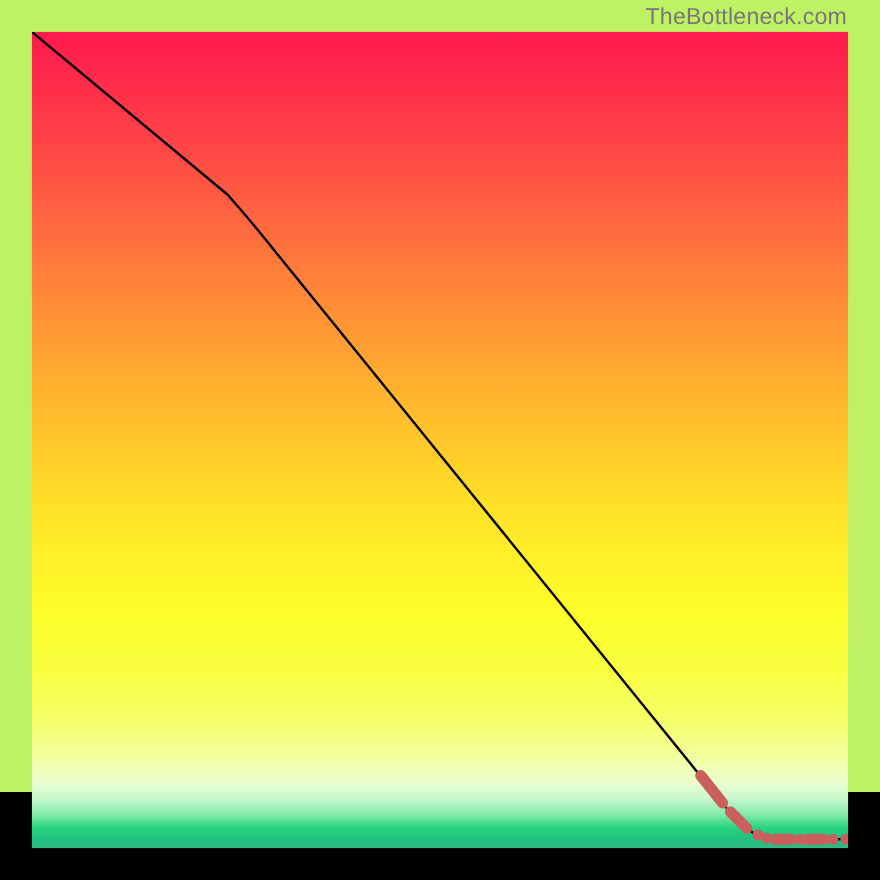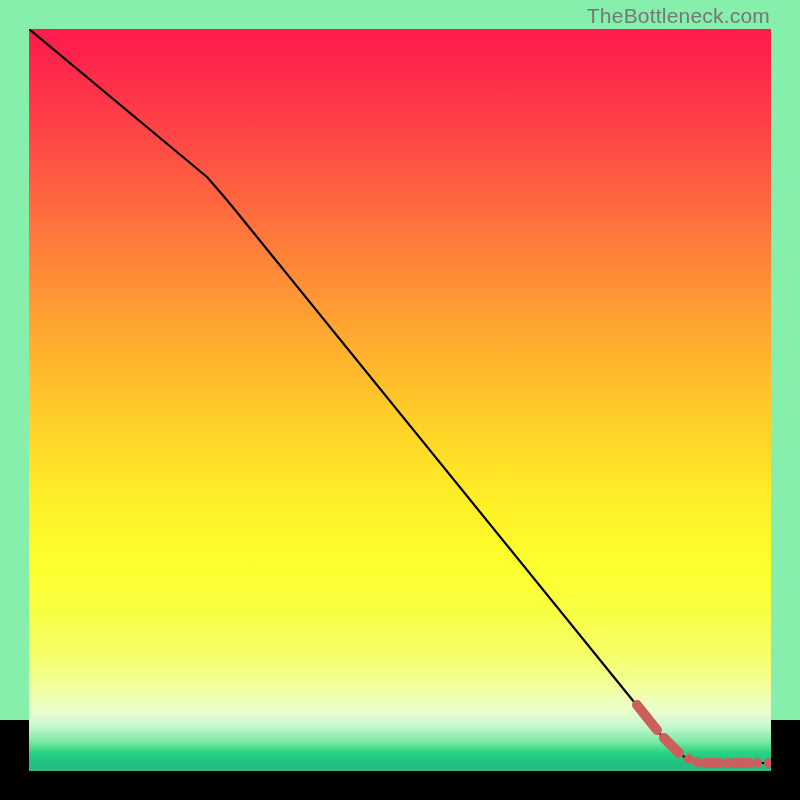--- a/index.html
+++ b/index.html
@@ -8,21 +8,21 @@
     width: 800px;
     height: 800px;
     background: #000;
     overflow: hidden;
     font-family: Arial, Helvetica, sans-serif;
   }
   .frame {
     position: relative;
     width: 800px;
     height: 720px;
-    background: #86efac;
+    background: #bef264;
   }
   .plot {
     position: absolute;
     left: 29px;
     top: 29px;
     width: 742px;
     height: 742px;
     
     background: linear-gradient(
       to bottom,

